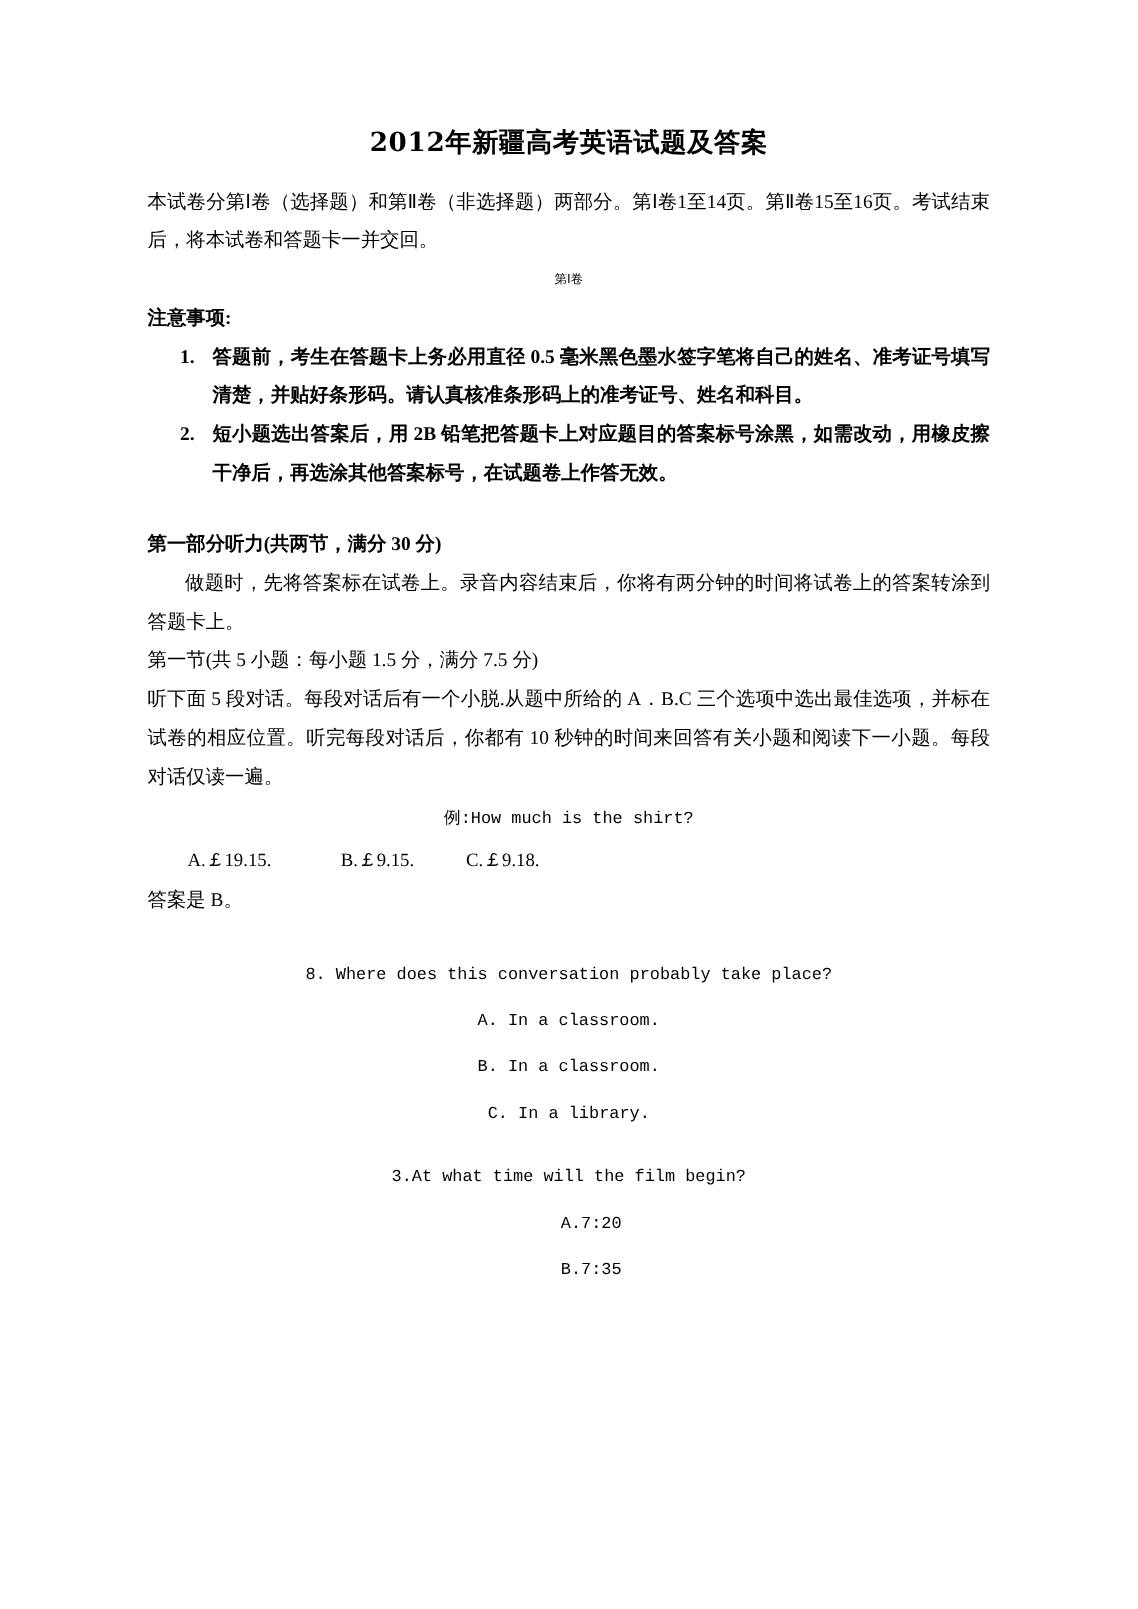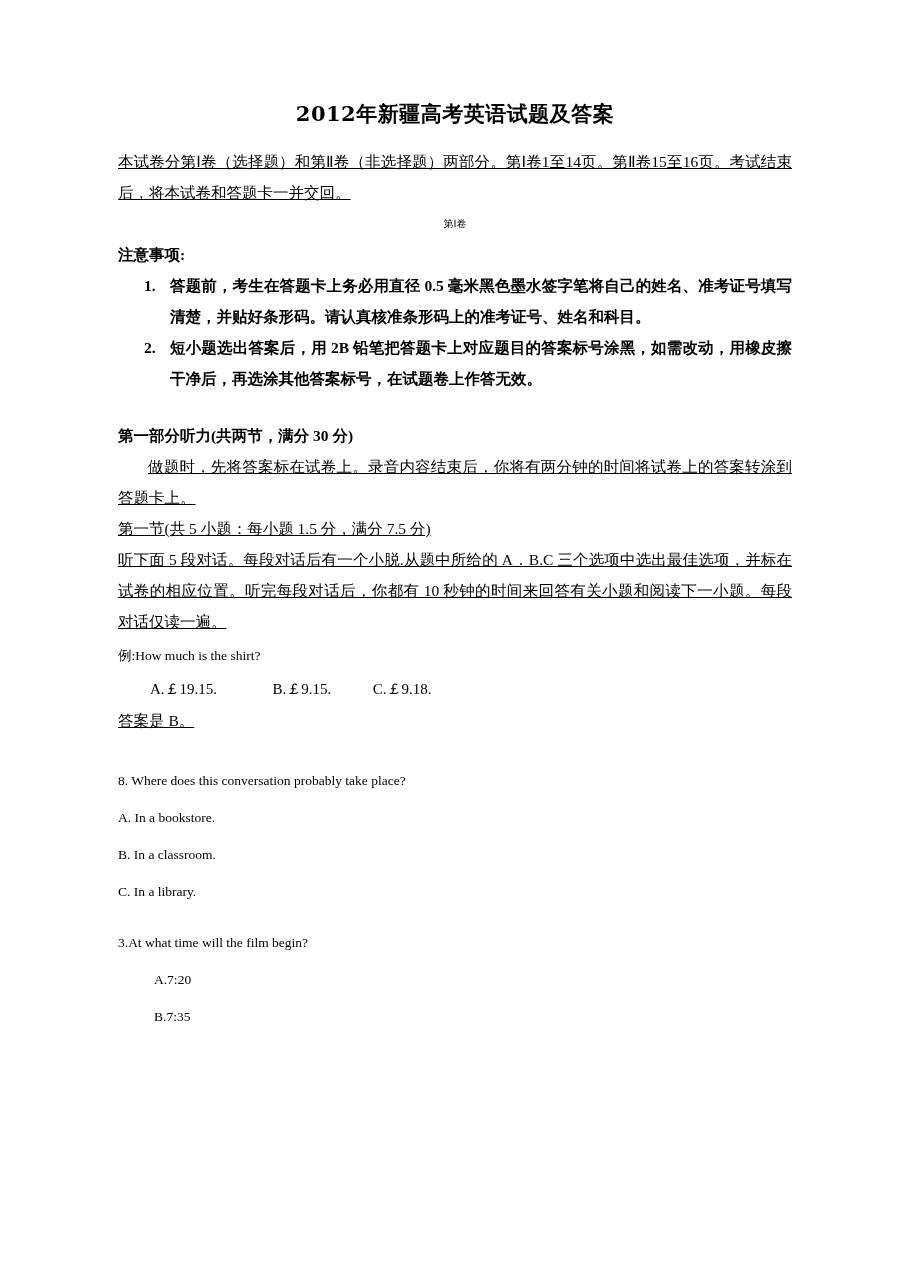--- a/index.html
+++ b/index.html
@@ -29,21 +29,20 @@
     margin: 0 0 18px 0;
     letter-spacing: 0.5px;
   }
   p {
     margin: 0;
   }
   .body-text {
     font-size: 15.5px;
     line-height: 31px;
     text-align: justify;
-    text-decoration: underline;
   }
   .center-line {
     text-align: center;
     font-size: 10px;
     line-height: 31px;
   }
   .section-head {
     font-size: 15.5px;
     font-weight: bold;
     line-height: 31px;
@@ -72,23 +71,24 @@
   .spacer-sm { height: 14px; }
   .spacer-md { height: 26px; }
   .opt-row {
     font-size: 15px;
     line-height: 31px;
     padding-left: 32px;
   }
   .opt-row .sp1 { display: inline-block; width: 48px; }
   .opt-row .sp2 { display: inline-block; width: 34px; }
   .qline {
-    font-family: Liberation Serif, serif;
+    font-family: Liberation Mono, monospace;
     font-size: 13.5px;
     line-height: 37px;
+    text-align: center;
   }
   .qline.sub {
     padding-left: 36px;
   }
 </style>
 </head>
 <body>
 
 <div class="page">
 
@@ -129,21 +129,21 @@
     <span>B.￡9.15.</span>
     <span class="sp2"></span>
     <span>C.￡9.18.</span>
   </p>
 
   <p class="body-text">答案是 B。</p>
 
   <div class="spacer-md"></div>
 
   <p class="qline">8. Where does this conversation probably take place?</p>
-  <p class="qline">A. In a bookstore.</p>
+  <p class="qline">A. In a classroom.</p>
   <p class="qline">B.  In a classroom.</p>
   <p class="qline">C.  In a library.</p>
 
   <div class="spacer-sm"></div>
 
   <p class="qline">3.At what time will the film begin?</p>
   <p class="qline sub">A.7:20</p>
   <p class="qline sub">B.7:35</p>
 
 </div>

